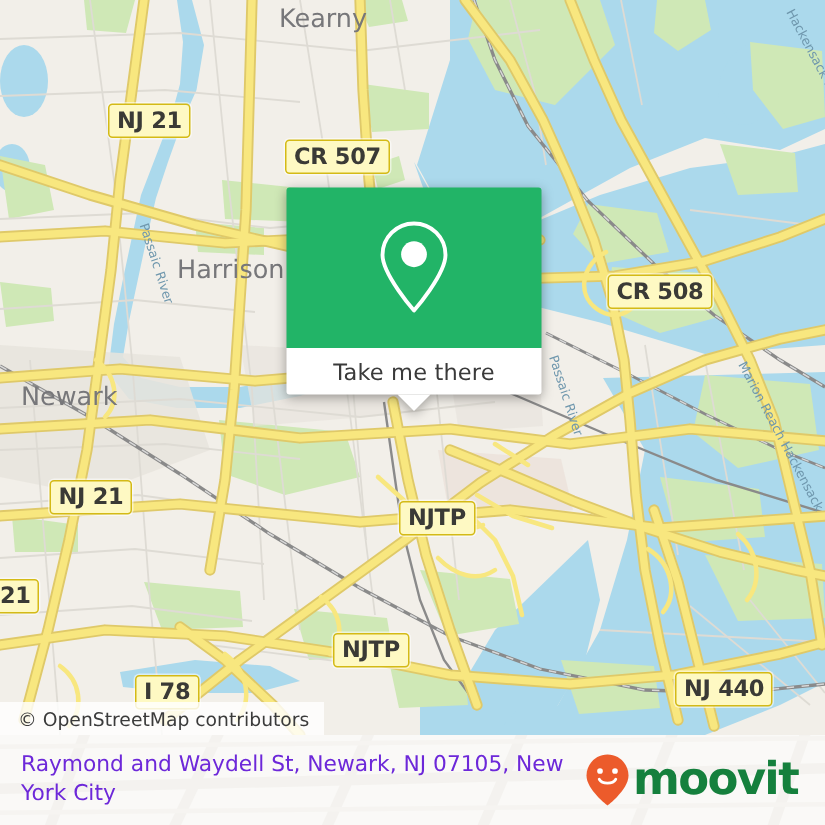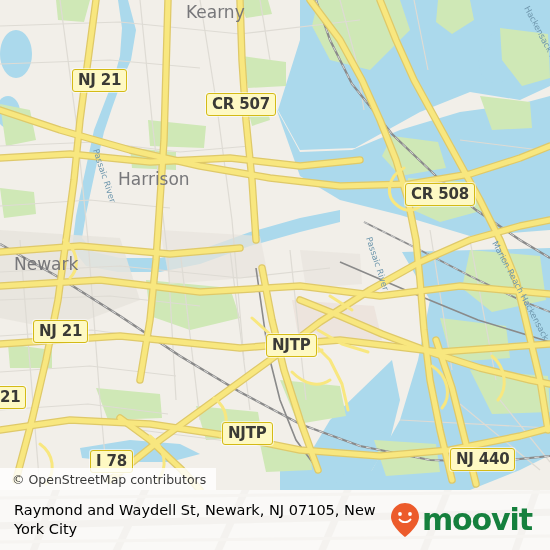--- a/index.html
+++ b/index.html
@@ -140,21 +140,21 @@
     left: 0; top: 0;
     width: 550px; height: 60px;
     opacity: 0.5;
     pointer-events: none;
   }
   #address-text {
     position: relative;
     font-family: "DejaVu Sans", sans-serif;
     font-size: 14.5px;
     line-height: 19px;
-    color: #000000;
+    color: #6d28d9;
     max-width: 405px;
     z-index: 2;
   }
   #moovit-logo {
     position: relative;
     display: flex;
     align-items: center;
     gap: 2px;
     z-index: 2;
     padding-right: 4px;
@@ -345,21 +345,21 @@
           <text class="city-label" x="118" y="185">Harrison</text>
           <text class="city-label" x="14" y="270">Newark</text>
         </g>
 
       </g>
     </svg>
 
     <div class="shield-wrap" style="left:72px; top:69px;">
       <span class="shield">NJ 21</span>
     </div>
-    <div class="shield-wrap" style="left:206px; top:93px;">
+    <div class="shield-wrap" style="left:190px; top:93px;">
       <span class="shield">CR 507</span>
     </div>
     <div class="shield-wrap" style="left:405px; top:166px;margin-top:17px;">
       <span class="shield">CR 508</span>
     </div>
     <div class="shield-wrap" style="left:33px; top:320px;">
       <span class="shield">NJ 21</span>
     </div>
     <div class="shield-wrap" style="left:-6px; top:386px;">
       <span class="shield">21</span>
@@ -370,20 +370,32 @@
     <div class="shield-wrap" style="left:222px; top:422px;">
       <span class="shield">NJTP</span>
     </div>
     <div class="shield-wrap" style="left:90px; top:450px;text-decoration:underline;">
       <span class="shield">I 78</span>
     </div>
     <div class="shield-wrap" style="left:450px; top:448px;text-decoration:underline;">
       <span class="shield">NJ 440</span>
     </div>
 
+    <div id="popup">
+      <div id="popup-header">
+        <svg width="54" height="68" viewBox="0 0 54 68">
+          <path d="M27 4 C15.4 4 6 13.4 6 25 C6 38 27 62 27 62 C27 62 48 38 48 25 C48 13.4 38.6 4 27 4 Z" fill="none" stroke="#ffffff" stroke-width="2.6" stroke-linejoin="round"></path>
+          <circle cx="27" cy="24.5" r="8.6" fill="#ffffff"></circle>
+        </svg>
+      </div>
+      <div id="popup-footer">
+        <span id="popup-cta">Take me there</span>
+      </div>
+      <div id="popup-tail"></div>
+    </div>
 
     <div id="attribution">
       <span>© OpenStreetMap contributors</span>
     </div>
   </div>
 
   <div id="bottom-bar">
 
     <svg id="bottom-bar-watermark" viewBox="0 0 550 60">
       <rect x="0" y="0" width="550" height="60" fill="#faf9f7"></rect>

